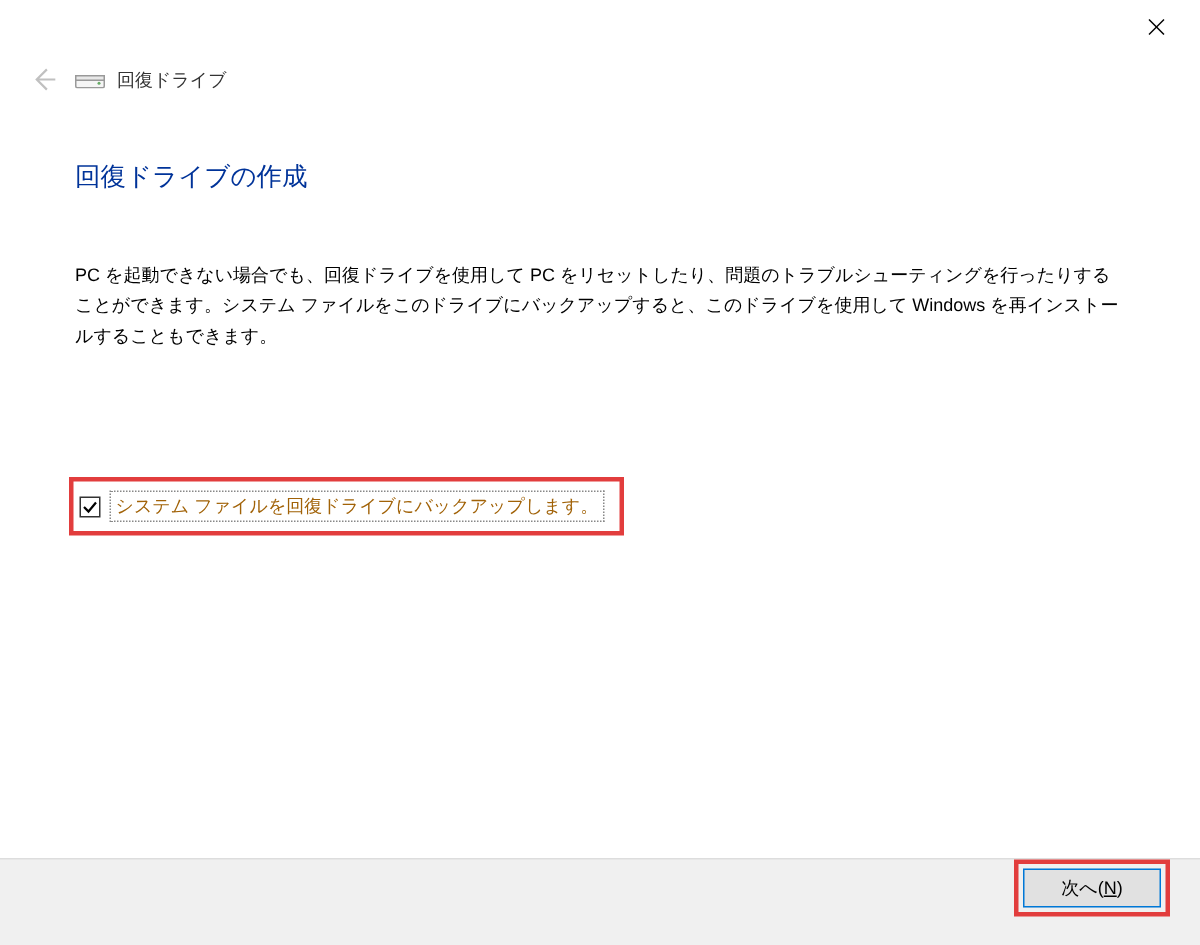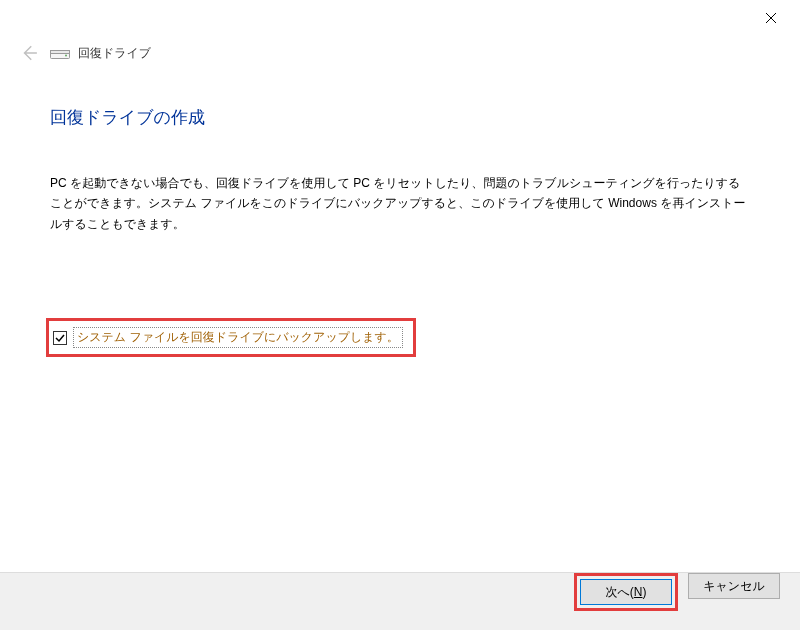--- a/index.html
+++ b/index.html
@@ -171,14 +171,13 @@
     <span class="checkbox-label">システム ファイルを回復ドライブにバックアップします。</span>
   </div>
 </div>
 
 <div class="footer">
   <div class="next-wrap">
     <button class="btn btn-primary">
       <span>次へ(</span><span class="underline">N</span><span>)</span>
     </button>
   </div>
-  <button class="btn">キャンセル</button>
 </div>
 
 </body></html>

